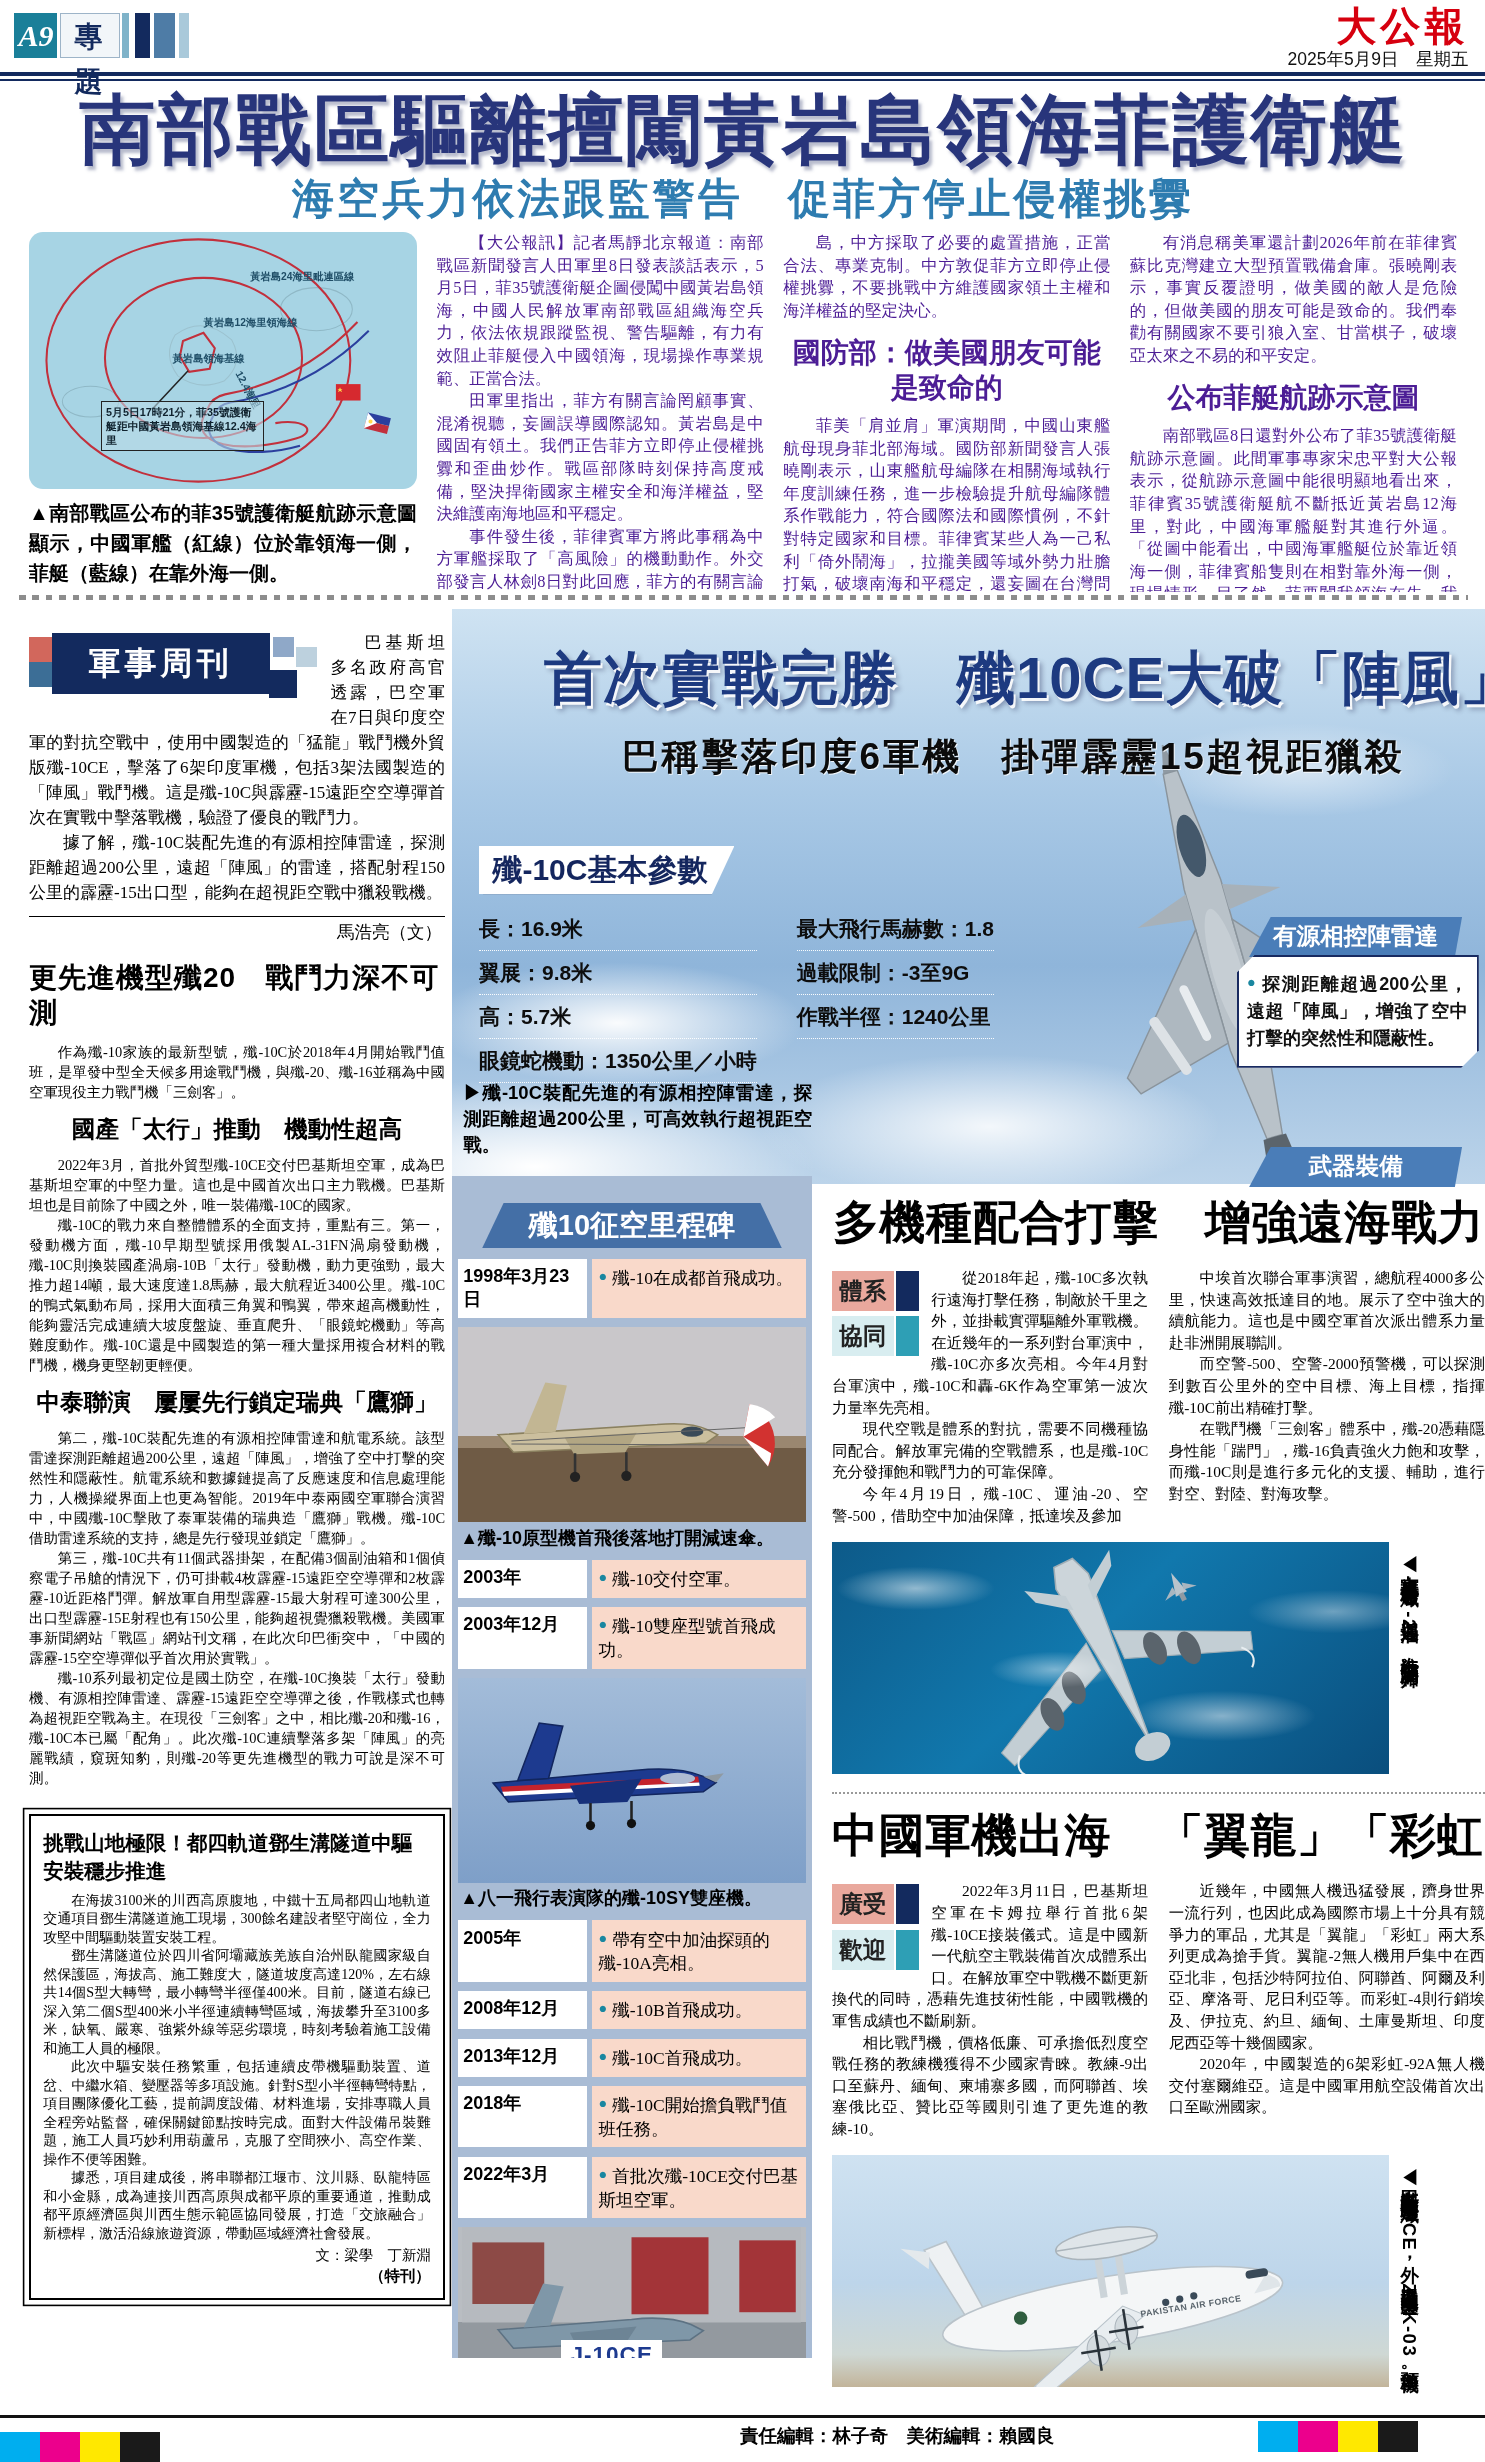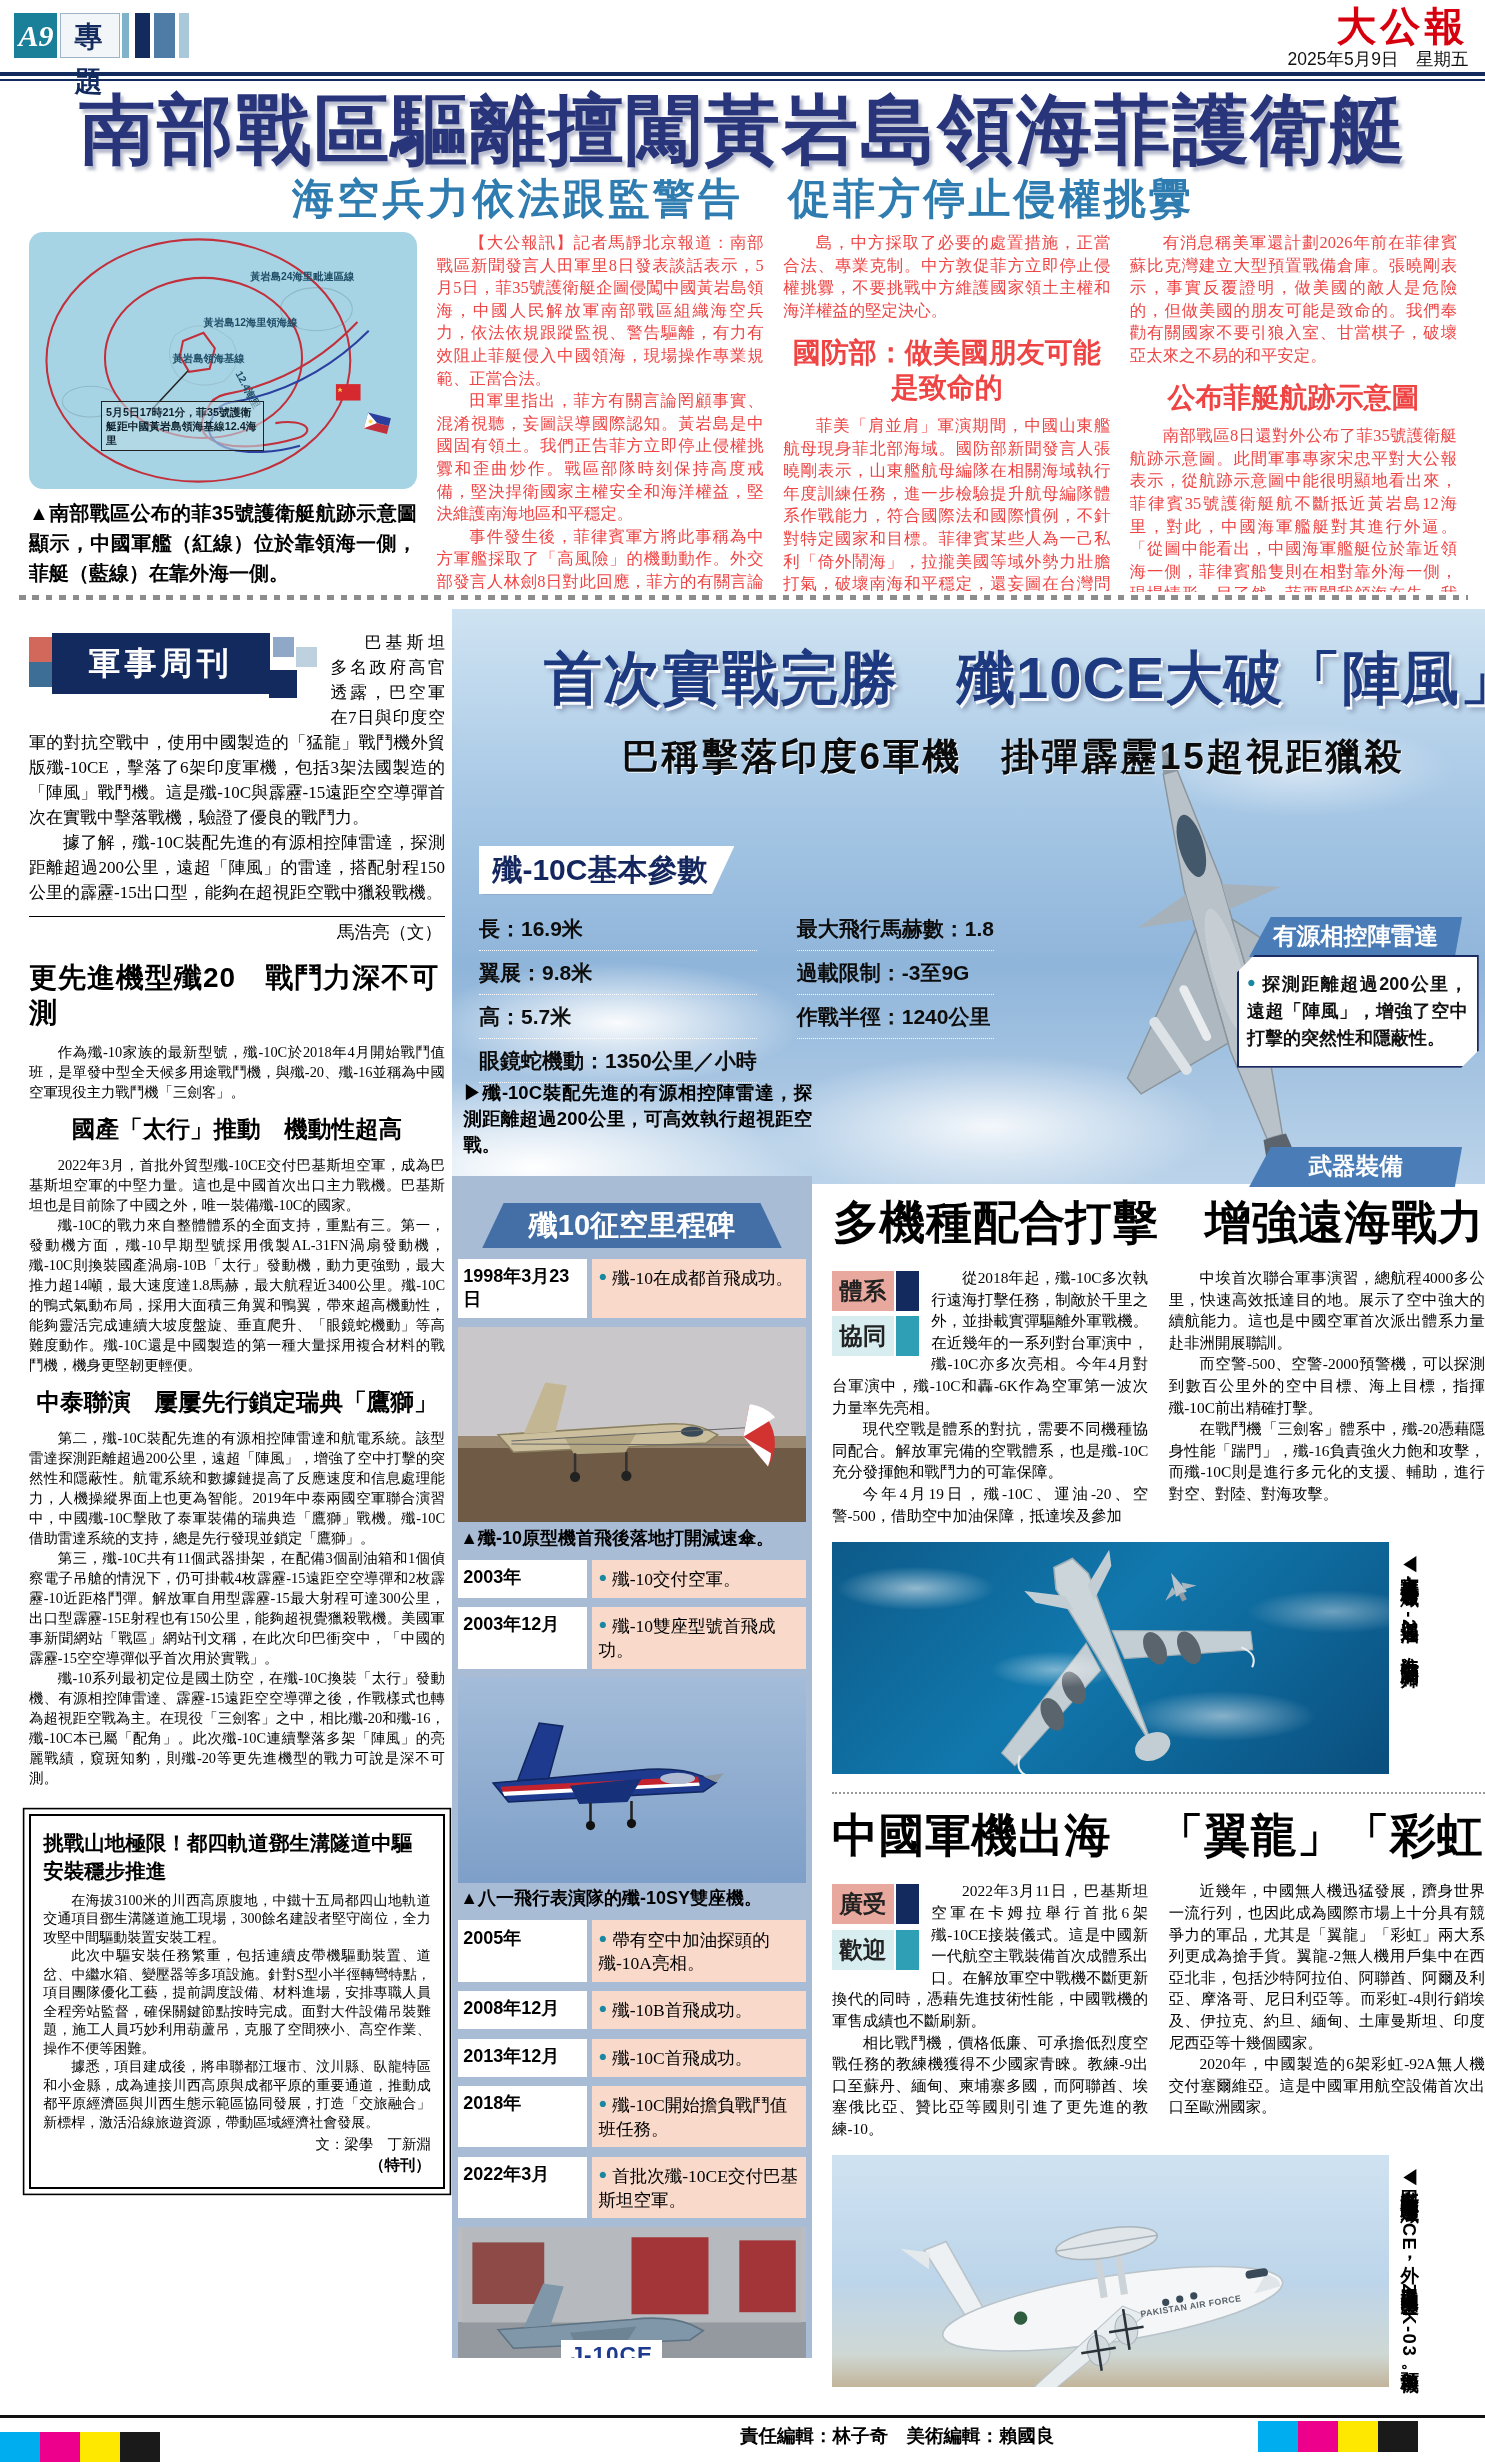--- a/index.html
+++ b/index.html
@@ -27,21 +27,21 @@
              text-shadow:3.1px 4.1px 3.1px rgba(50,60,110,.35); white-space:nowrap; }
   .s1-sub  { position:absolute; left:0; top:176px; width:100%; text-align:center; color:#2e7cb0;
              font:bold 42px/1.1 "Liberation Sans", sans-serif; letter-spacing:3.1px; white-space:nowrap; }
   .s1-body { position:absolute; left:29px; top:232px; width:1428px; height:360px; display:flex; gap:19.5px; }
   .s1-map { width:388px; flex:none; }
   .map-canvas { position:relative; width:388px; height:257px; background:#a7d4e4; overflow:hidden;border-radius:14px; }
   .mlab { position:absolute; font:bold 10.3px/1.2 "Liberation Sans", sans-serif; color:#1f4d66; }
   .map-ann { position:absolute; left:72px; top:169px; width:163px; background:rgba(185,218,232,.6);
              border:1.5px solid #222; padding:3.1px 4.1px; font:bold 10.8px/1.3 "Liberation Sans", sans-serif; color:#10222e; }
   .map-caption { margin-top:9.2px; font:bold 20px/1.5 "Liberation Sans", sans-serif; color:#000; text-align:justify; }
-  .s1-col { flex:1; font:16.4px/22.6px "Liberation Serif", serif; color:#ef4444; text-align:justify; overflow:hidden; }
+  .s1-col { flex:1; font:16.4px/22.6px "Liberation Serif", serif; color:#4c1d95; text-align:justify; overflow:hidden; }
   .s1-col p { text-indent:2em; }
   .s1-col h3 { font:bold 28px/1.25 "Liberation Sans", sans-serif; text-align:center; margin:12.3px 0 10.3px; }
 
   .orn { position:absolute; left:18.5px; right:18.5px; top:595px; height:4.6px;
          background:repeating-linear-gradient(90deg,#8d8d8d 0 6.7px, transparent 6.7px 13.4px); }
 
   
   .weekly { position:absolute; left:0; top:609px; width:1486px; height:1808px; }
 
   
@@ -307,20 +307,21 @@
         <p>殲-10C的戰力來自整體體系的全面支持，重點有三。第一，發動機方面，殲-10早期型號採用俄製AL-31FN渦扇發動機，殲-10C則換裝國產渦扇-10B「太行」發動機，動力更強勁，最大推力超14噸，最大速度達1.8馬赫，最大航程近3400公里。殲-10C的鴨式氣動布局，採用大面積三角翼和鴨翼，帶來超高機動性，能夠靈活完成連續大坡度盤旋、垂直爬升、「眼鏡蛇機動」等高難度動作。殲-10C還是中國製造的第一種大量採用複合材料的戰鬥機，機身更堅韌更輕便。</p>
         <h4>中泰聯演　屢屢先行鎖定瑞典「鷹獅」</h4>
         <p>第二，殲-10C裝配先進的有源相控陣雷達和航電系統。該型雷達探測距離超過200公里，遠超「陣風」，增強了空中打擊的突然性和隱蔽性。航電系統和數據鏈提高了反應速度和信息處理能力，人機操縱界面上也更為智能。2019年中泰兩國空軍聯合演習中，中國殲-10C擊敗了泰軍裝備的瑞典造「鷹獅」戰機。殲-10C借助雷達系統的支持，總是先行發現並鎖定「鷹獅」。</p>
         <p>第三，殲-10C共有11個武器掛架，在配備3個副油箱和1個偵察電子吊艙的情況下，仍可掛載4枚霹靂-15遠距空空導彈和2枚霹靂-10近距格鬥彈。解放軍自用型霹靂-15最大射程可達300公里，出口型霹靂-15E射程也有150公里，能夠超視覺獵殺戰機。美國軍事新聞網站「戰區」網站刊文稱，在此次印巴衝突中，「中國的霹靂-15空空導彈似乎首次用於實戰」。</p>
         <p>殲-10系列最初定位是國土防空，在殲-10C換裝「太行」發動機、有源相控陣雷達、霹靂-15遠距空空導彈之後，作戰樣式也轉為超視距空戰為主。在現役「三劍客」之中，相比殲-20和殲-16，殲-10C本已屬「配角」。此次殲-10C連續擊落多架「陣風」的亮麗戰績，窺斑知豹，則殲-20等更先進機型的戰力可說是深不可測。</p>
       </div>
 
       <div class="adbox">
         <h5>挑戰山地極限！都四軌道鄧生溝隧道中驅安裝穩步推進</h5>
         <p>在海拔3100米的川西高原腹地，中鐵十五局都四山地軌道交通項目鄧生溝隧道施工現場，300餘名建設者堅守崗位，全力攻堅中間驅動裝置安裝工程。</p>
+        <p>鄧生溝隧道位於四川省阿壩藏族羌族自治州臥龍國家級自然保護區，海拔高、施工難度大，隧道坡度高達120%，左右線共14個S型大轉彎，最小轉彎半徑僅400米。目前，隧道右線已深入第二個S型400米小半徑連續轉彎區域，海拔攀升至3100多米，缺氧、嚴寒、強紫外線等惡劣環境，時刻考驗着施工設備和施工人員的極限。</p>
         <p>此次中驅安裝任務繁重，包括連續皮帶機驅動裝置、道岔、中繼水箱、變壓器等多項設施。針對S型小半徑轉彎特點，項目團隊優化工藝，提前調度設備、材料進場，安排專職人員全程旁站監督，確保關鍵節點按時完成。面對大件設備吊裝難題，施工人員巧妙利用葫蘆吊，克服了空間狹小、高空作業、操作不便等困難。</p>
         <p>據悉，項目建成後，將串聯都江堰市、汶川縣、臥龍特區和小金縣，成為連接川西高原與成都平原的重要通道，推動成都平原經濟區與川西生態示範區協同發展，打造「交旅融合」新標桿，激活沿線旅遊資源，帶動區域經濟社會發展。</p>
         <div class="ad-by">文：梁學　丁新淵</div>
         <div class="ad-tag">（特刊）</div>
       </div>
     </div>
 
     <div class="tl">
       <div class="tl-title">殲10征空里程碑</div>
 

